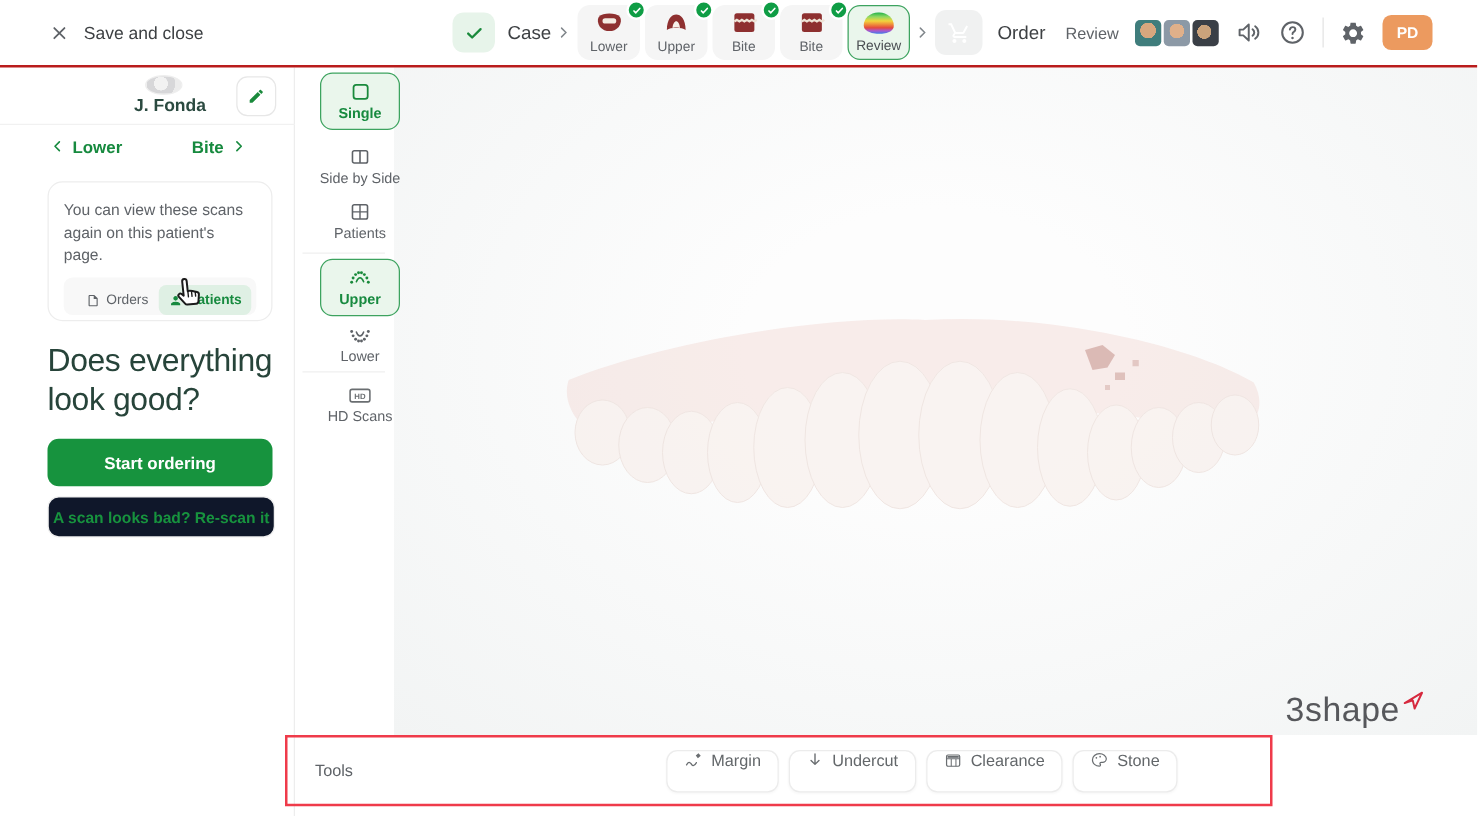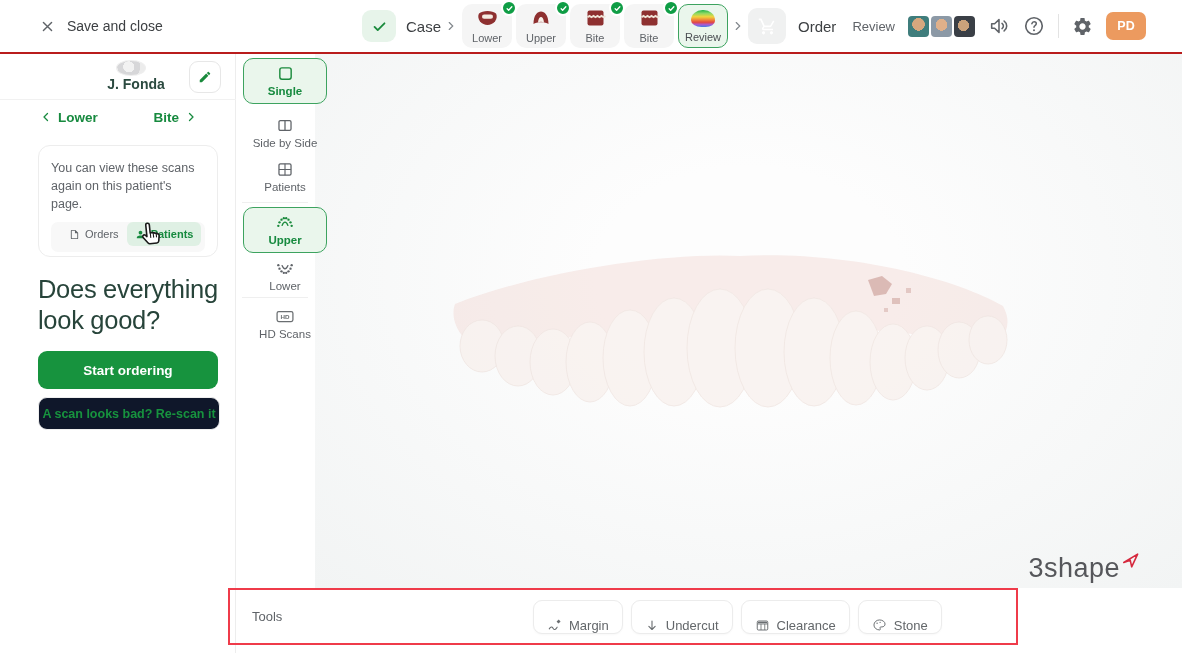--- a/index.html
+++ b/index.html
@@ -59,38 +59,38 @@
             border-radius:9px;display:flex;align-items:center;justify-content:center;cursor:pointer;background:#fff;}
   .sep1{position:absolute;left:0;top:47px;width:236px;border-top:1px solid #f1f1f1;}
   .subnav{position:absolute;left:40px;right:38px;top:54px;height:22px;display:flex;
           justify-content:space-between;align-items:center;}
   .subnav .navlink{display:flex;align-items:center;gap:6px;color:#178a3f;font-size:13.5px;
                    font-weight:bold;cursor:pointer;}
   .info-card{position:absolute;left:38px;top:93px;width:180px;height:112px;border:1px solid #ededed;
              border-radius:12px;box-sizing:border-box;padding:13px 12px 10px 12px;background:#fff;}
   .info-text{font-size:12.5px;color:#5f6368;line-height:1.45;}
   .mini-strip{margin-top:9px;background:#f8f8f8;border-radius:7px;height:30px;display:flex;
-              align-items:flex-start;padding:0 2px 0 10px;overflow:hidden;white-space:nowrap;}
+              align-items:flex-end;padding:0 2px 0 10px;overflow:hidden;white-space:nowrap;}
   .mini-btn{display:flex;align-items:center;gap:5px;font-size:11px;color:#5f6368;padding:0 8px;
             height:24px;border-radius:6px;cursor:pointer;flex:0 0 auto;}
   .mini-btn.active{background:#dff0e4;color:#178a3f;font-weight:bold;}
   .partial{font-style:italic;color:#8a8f93;font-size:12px;flex:0 0 auto;padding-left:6px;}
   .hand-cursor{position:absolute;left:136px;top:166px;z-index:8;transform:rotate(-6deg);}
   .question{position:absolute;left:38px;top:222px;width:192px;font-size:25.5px;line-height:1.2;
             color:#27443a;font-weight:500;letter-spacing:-0.3px;}
   .start-btn{position:absolute;left:38px;top:299px;width:180px;height:38px;background:#17933e;
              border-radius:9px;color:#fff;font-size:13.5px;font-weight:bold;display:flex;
              align-items:center;justify-content:center;cursor:pointer;border:none;}
   .rescan-btn{position:absolute;left:38px;top:345px;width:180px;height:31px;background:#0f172a;
               border:1px solid #efefef;border-radius:9px;color:#17933e;font-size:12.5px;
               font-weight:bold;display:flex;align-items:center;justify-content:center;cursor:pointer;}
 
   
   .rail{position:absolute;left:236px;top:52px;width:79px;height:536px;background:#fff;z-index:3;}
-  .rail-tile{position:absolute;left:7px;width:84px;border-radius:10px;display:flex;
+  .rail-tile{position:absolute;left:20px;width:64px;border-radius:10px;display:flex;
              flex-direction:column;align-items:center;justify-content:center;gap:3px;
              box-sizing:border-box;cursor:pointer;}
   .rail-tile .r-lbl{font-size:11.5px;color:#5f6368;white-space:nowrap;}
   .rail-tile.active{background:#eaf6ec;border:1.5px solid #3da35f;}
   .rail-tile.active .r-lbl{color:#178a3f;font-weight:bold;}
   .rt-single{top:6px;height:46px;}
   .rt-sbs{top:60px;height:42px;}
   .rt-complete{top:104px;height:42px;}
   .rail-div{position:absolute;left:6px;width:66px;border-top:1px solid #efefef;}
   .rd1{top:150px;} .rd2{top:245px;}
@@ -103,21 +103,21 @@
             background:radial-gradient(ellipse at 50% 42%,#fdfdfd 25%,#f2f4f4 100%);z-index:1;cursor:grab;}
   .teeth{position:absolute;left:125px;top:190px;opacity:0.5;}
   .logo{position:absolute;right:42px;bottom:6px;display:flex;align-items:flex-start;
         color:#56575b;font-size:27px;font-weight:500;letter-spacing:0.5px;line-height:1;}
   .logo .arrow{margin:-4px 0 0 1px;}
 
   
   .bottombar{position:absolute;left:236px;top:588px;width:946px;height:65px;background:#fff;z-index:5;}
   .tools-label{position:absolute;left:16px;top:21px;font-size:13px;color:#5f6368;}
   .tool-buttons{position:absolute;left:297px;top:12px;display:flex;gap:8px;}
-  .tool-btn{height:32px;display:flex;align-items:flex-end;gap:7px;padding:0 13px;background:#fff;
+  .tool-btn{height:32px;display:flex;align-items:flex-start;gap:7px;padding:0 13px;background:#fff;
             border:1px solid #ececec;border-radius:9px;font-size:13px;color:#63676a;cursor:pointer;
             box-shadow:0 1px 2px rgba(0,0,0,0.03);}
 
   
   .annotation{position:absolute;left:228px;top:588px;width:790px;height:57px;border:2px solid #ef3b4a;
               box-sizing:border-box;z-index:30;pointer-events:none;}
 </style>
 </head>
 <body>
 

